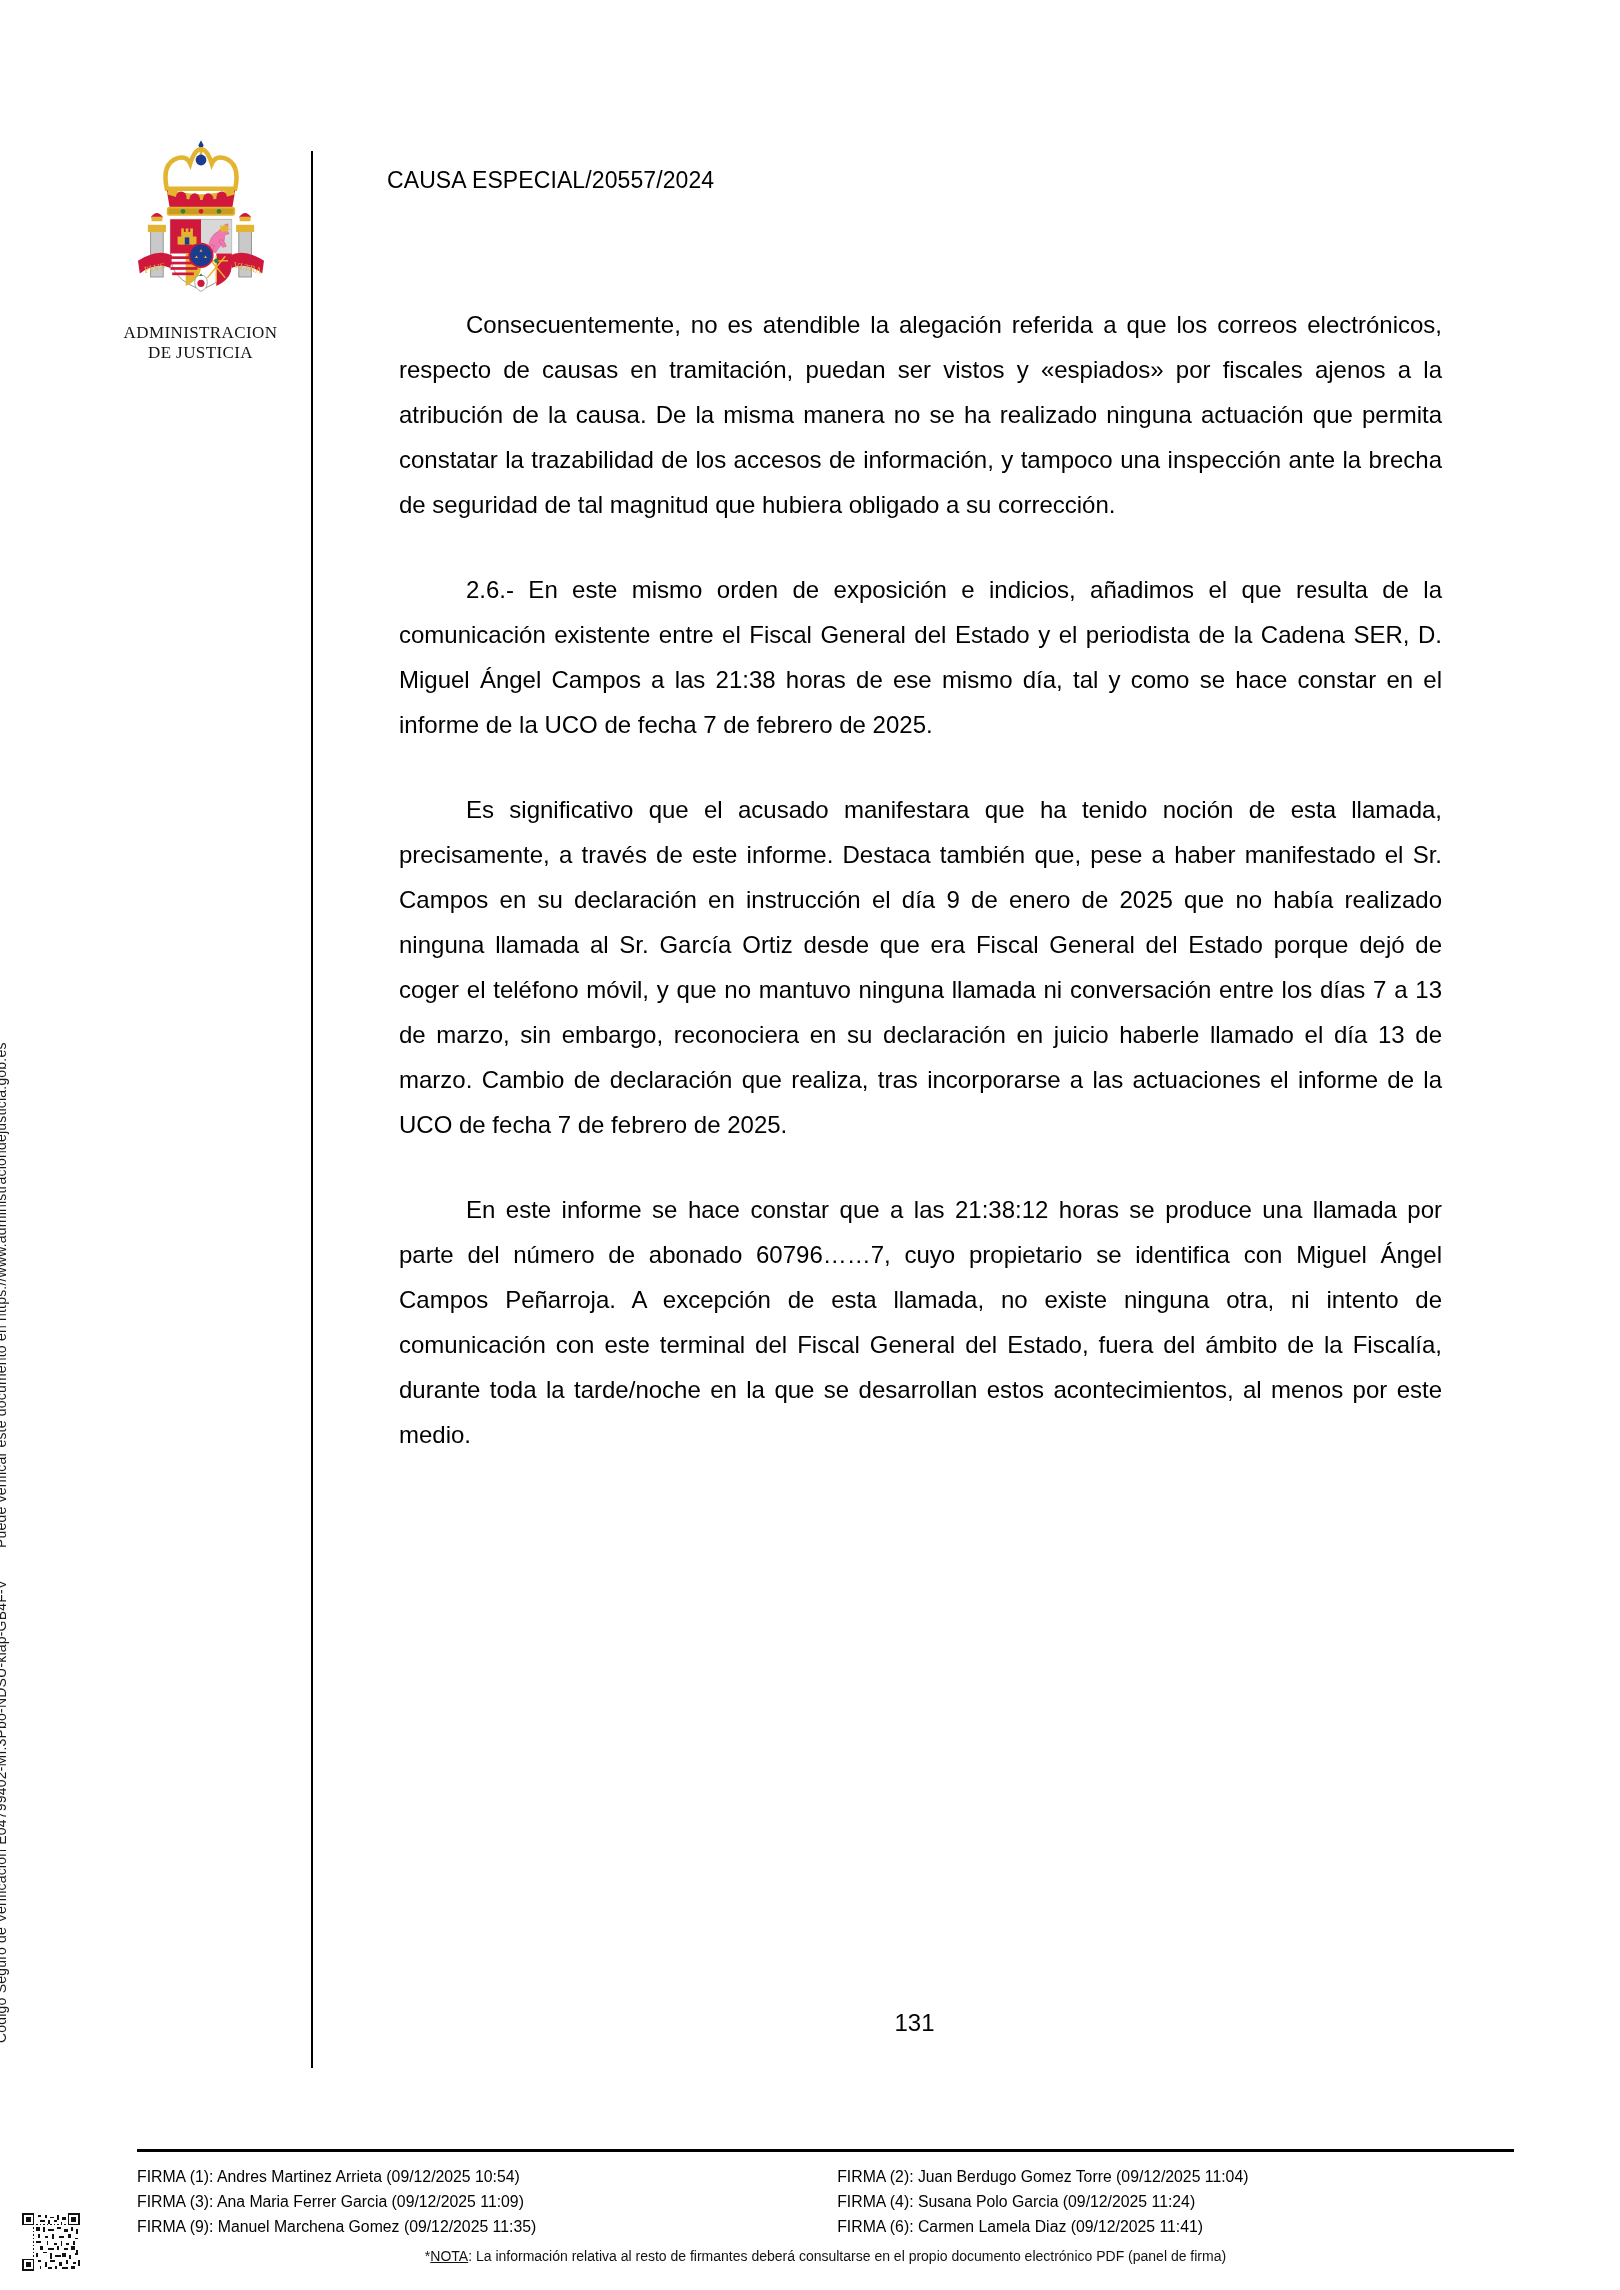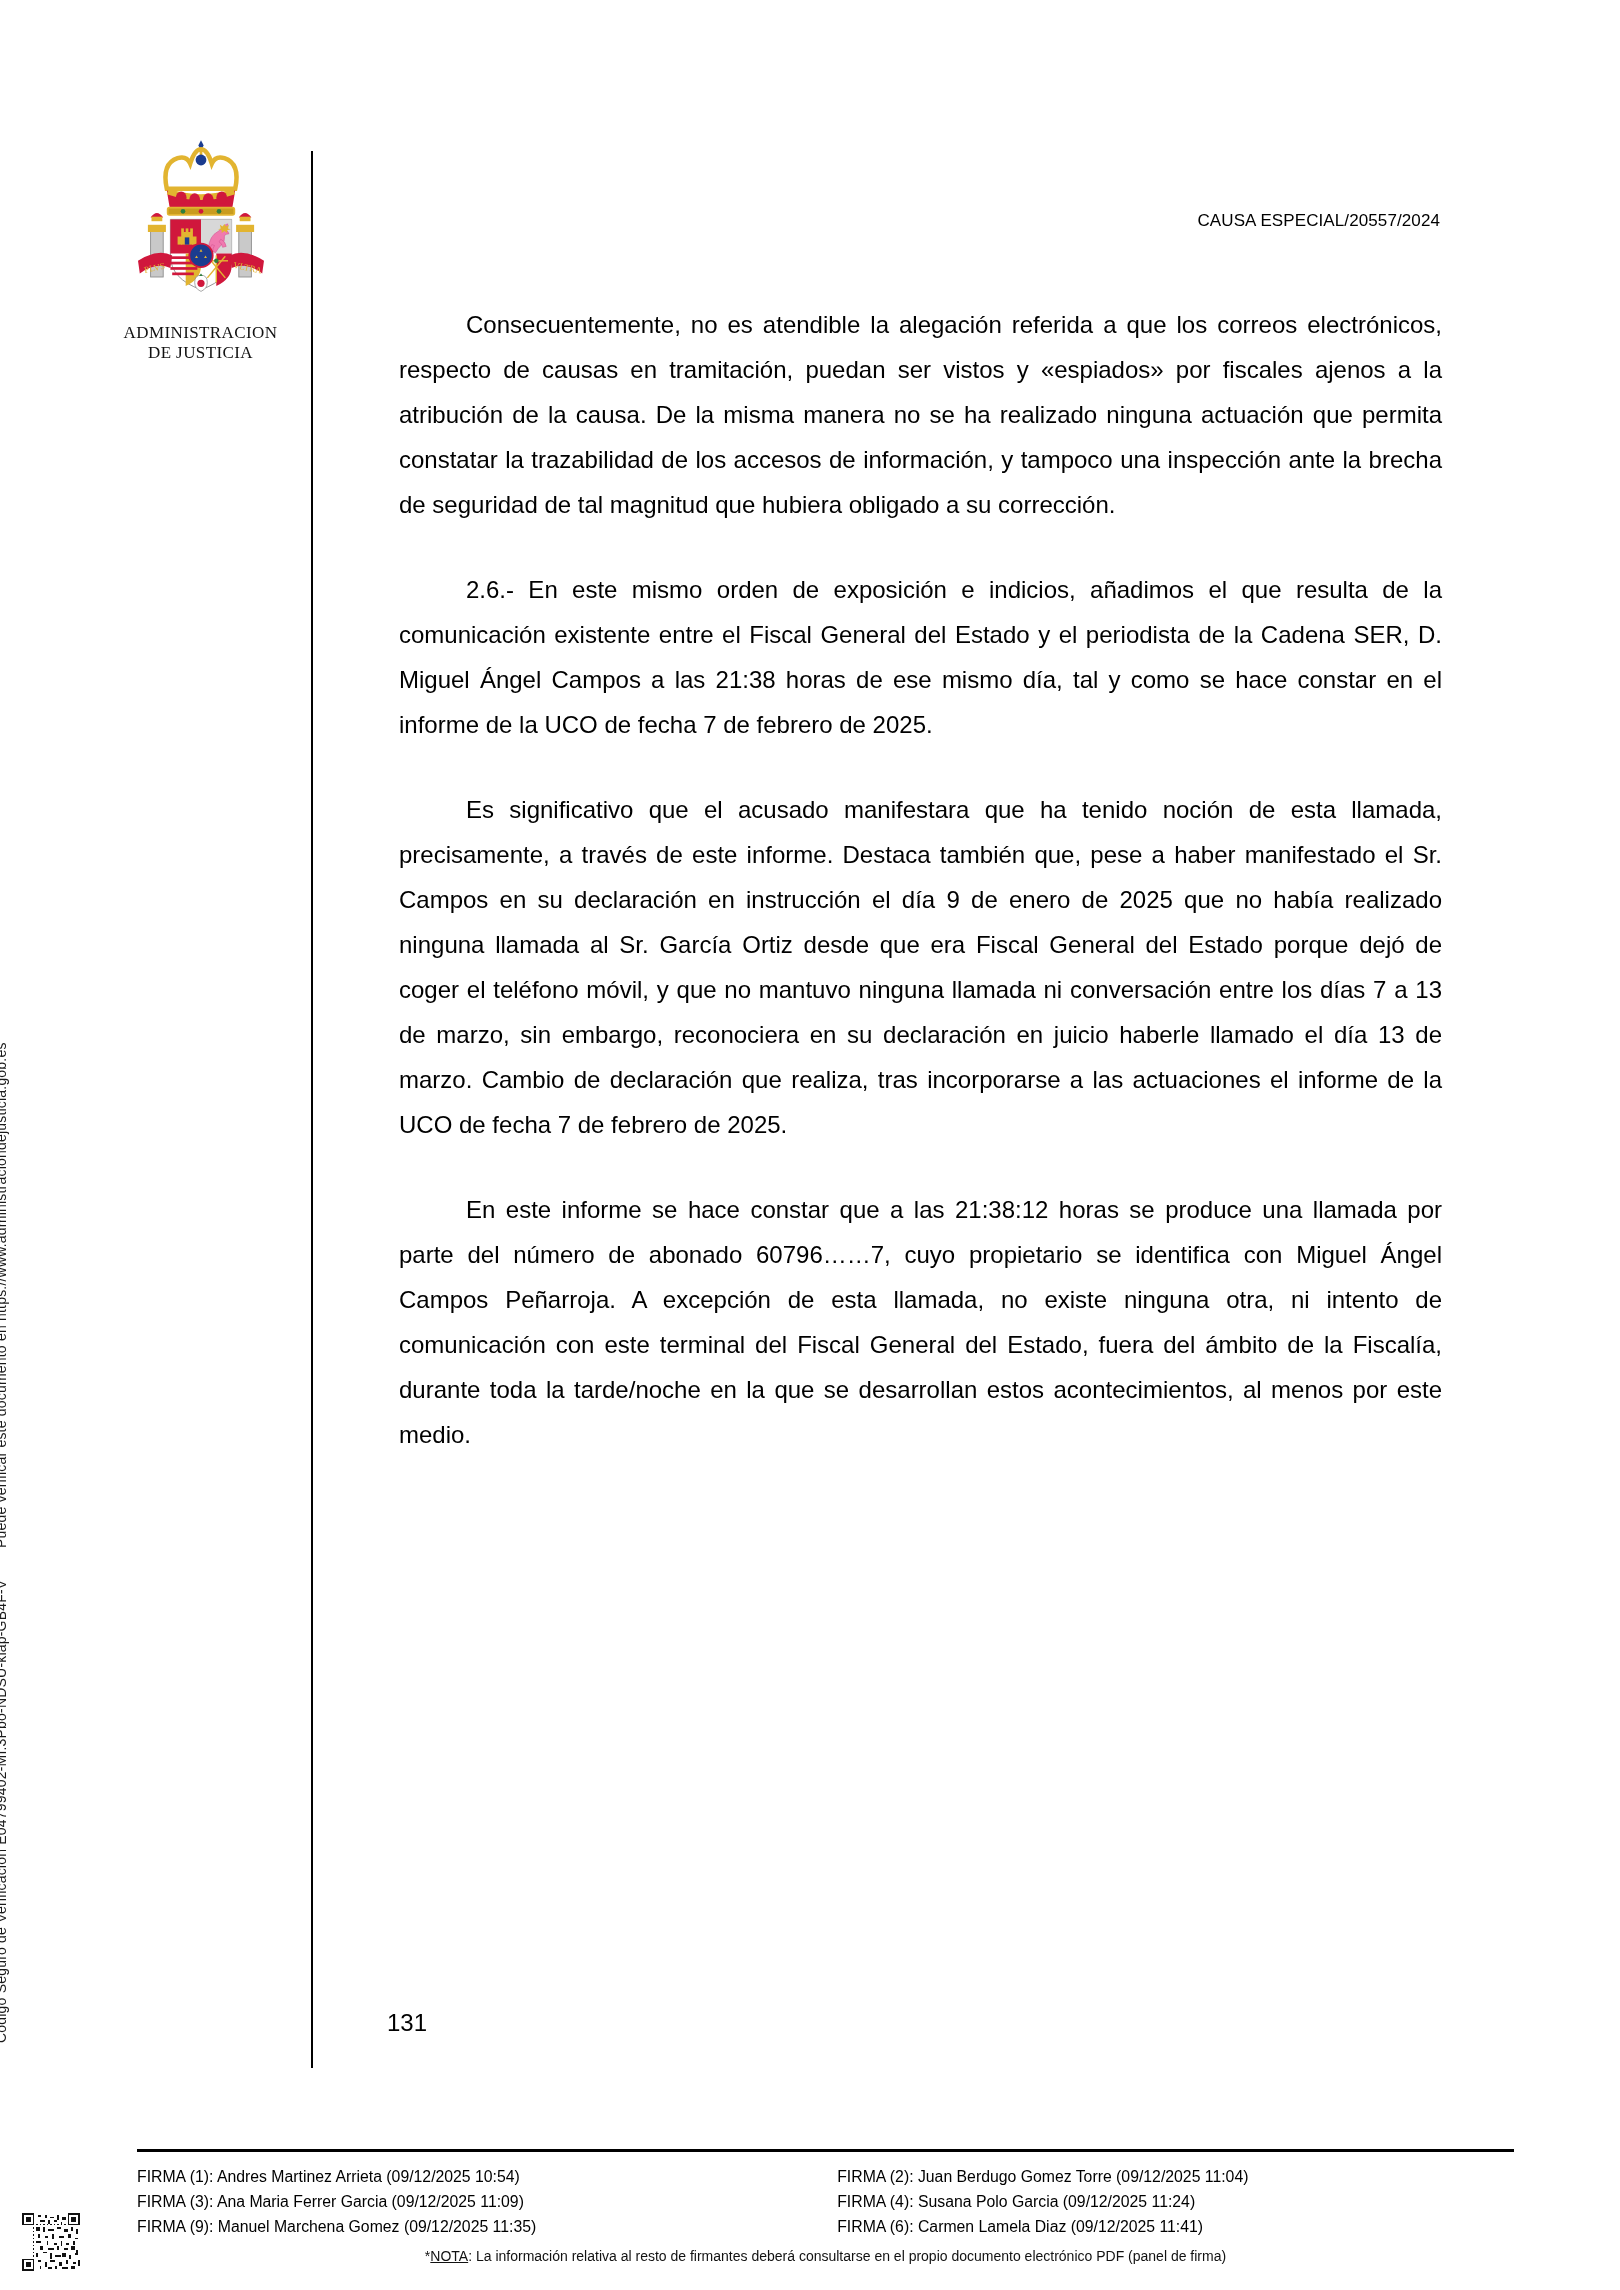--- a/index.html
+++ b/index.html
@@ -87,25 +87,23 @@
     height: 1917px;
     background: #000;
   }
 
   
   .doc-header {
     position: absolute;
     left: 387px;
     top: 167px;
     width: 1053px;
-    text-align: right;
-    font-size: 17px;
+    font-size: 23px;
     letter-spacing: 0.1px;
     color: #000;
-    margin-top: 44px;
   }
 
   
   .doc-body {
     position: absolute;
     left: 387px;
     top: 302px;
     width: 1055px;
   }
   .para {
@@ -119,21 +117,21 @@
     hyphens: none;
   }
   .para:last-of-type { margin-bottom: 0; }
 
   
   .page-number {
     position: absolute;
     left: 387px;
     top: 2009px;
     width: 1055px;
-    text-align: left;
+    text-align: center;
     font-size: 24px;
     color: #000;
   }
 
   
   .footer {
     position: absolute;
     left: 0;
     right: 0;
     bottom: 0;

